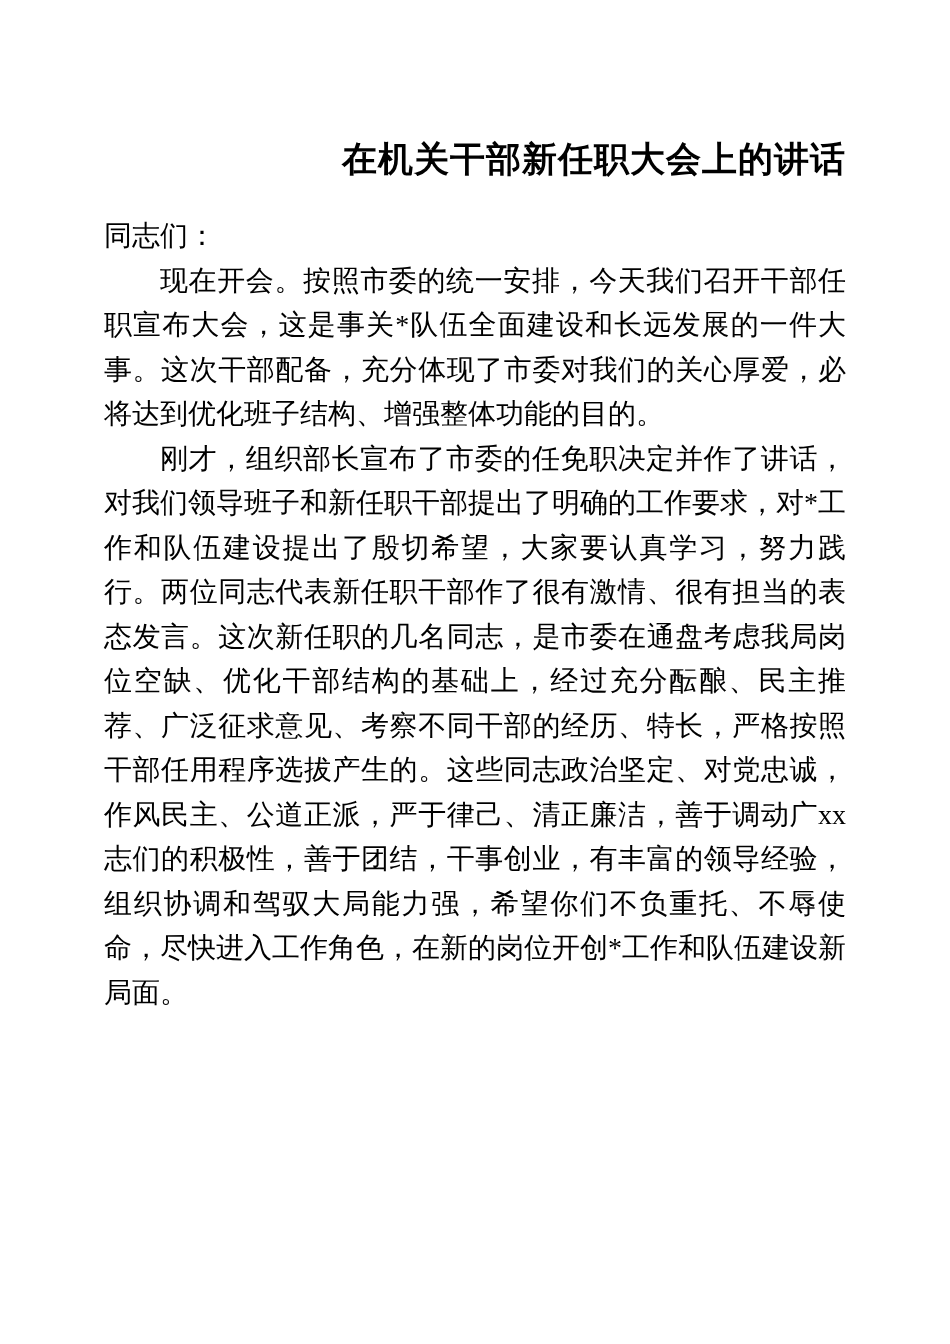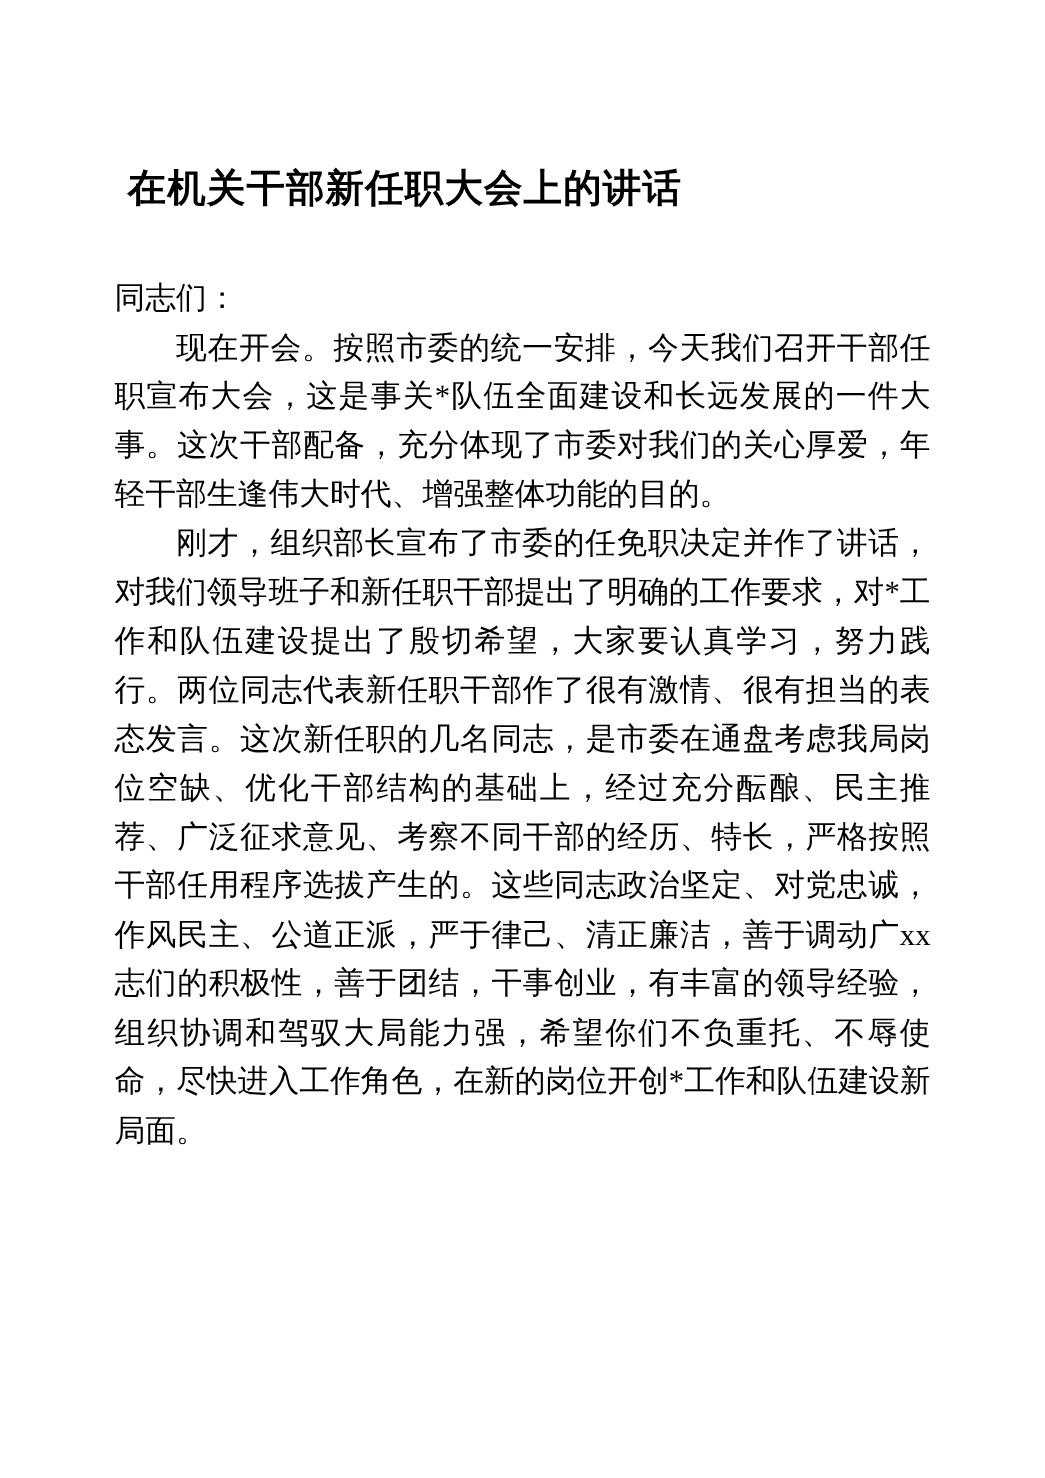--- a/index.html
+++ b/index.html
@@ -13,30 +13,30 @@
     height: 1344px;
     margin: 0 auto;
     background: #ffffff;
     box-sizing: border-box;
     padding: 136px 104px 0 104px;
     font-family: "Liberation Serif", "DejaVu Serif", serif;
     color: #000000;
     overflow: hidden;
   }
   .doc-title {
-    margin: 12px;
+    margin: 0;
     font-size: 35px;
     line-height: 48px;
     font-weight: 700;
-    text-align: left;
+    text-align: right;
     letter-spacing: 1px;
     color: #000000;
   }
   .doc-body {
-    margin-top: 54px;
+    margin-top: 30px;
   }
   .salutation {
     font-size: 28px;
     line-height: 44.5px;
     margin: 0;
   }
   .para {
     font-size: 28px;
     line-height: 44.5px;
     margin: 0;
@@ -47,18 +47,18 @@
 </style>
 </head>
 <body>
 
 <div class="page">
   <h1 class="doc-title">在机关干部新任职大会上的讲话</h1>
 
   <div class="doc-body">
     <p class="salutation">同志们：</p>
 
-    <p class="para">现在开会。按照市委的统一安排，今天我们召开干部任职宣布大会，这是事关*队伍全面建设和长远发展的一件大事。这次干部配备，充分体现了市委对我们的关心厚爱，年轻干部生逢伟大时代、增强整体功能的目的。</p>
+    <p class="para">现在开会。按照市委的统一安排，今天我们召开干部任职宣布大会，这是事关*队伍全面建设和长远发展的一件大事。这次干部配备，充分体现了市委对我们的关心厚爱，必将达到优化班子结构、增强整体功能的目的。</p>
 
     <p class="para">刚才，组织部长宣布了市委的任免职决定并作了讲话，对我们领导班子和新任职干部提出了明确的工作要求，对*工作和队伍建设提出了殷切希望，大家要认真学习，努力践行。两位同志代表新任职干部作了很有激情、很有担当的表态发言。这次新任职的几名同志，是市委在通盘考虑我局岗位空缺、优化干部结构的基础上，经过充分酝酿、民主推荐、广泛征求意见、考察不同干部的经历、特长，严格按照干部任用程序选拔产生的。这些同志政治坚定、对党忠诚，作风民主、公道正派，严于律己、清正廉洁，善于调动广xx志们的积极性，善于团结，干事创业，有丰富的领导经验，组织协调和驾驭大局能力强，希望你们不负重托、不辱使命，尽快进入工作角色，在新的岗位开创*工作和队伍建设新局面。</p>
 
   </div>
 </div>
 
 </body></html>

